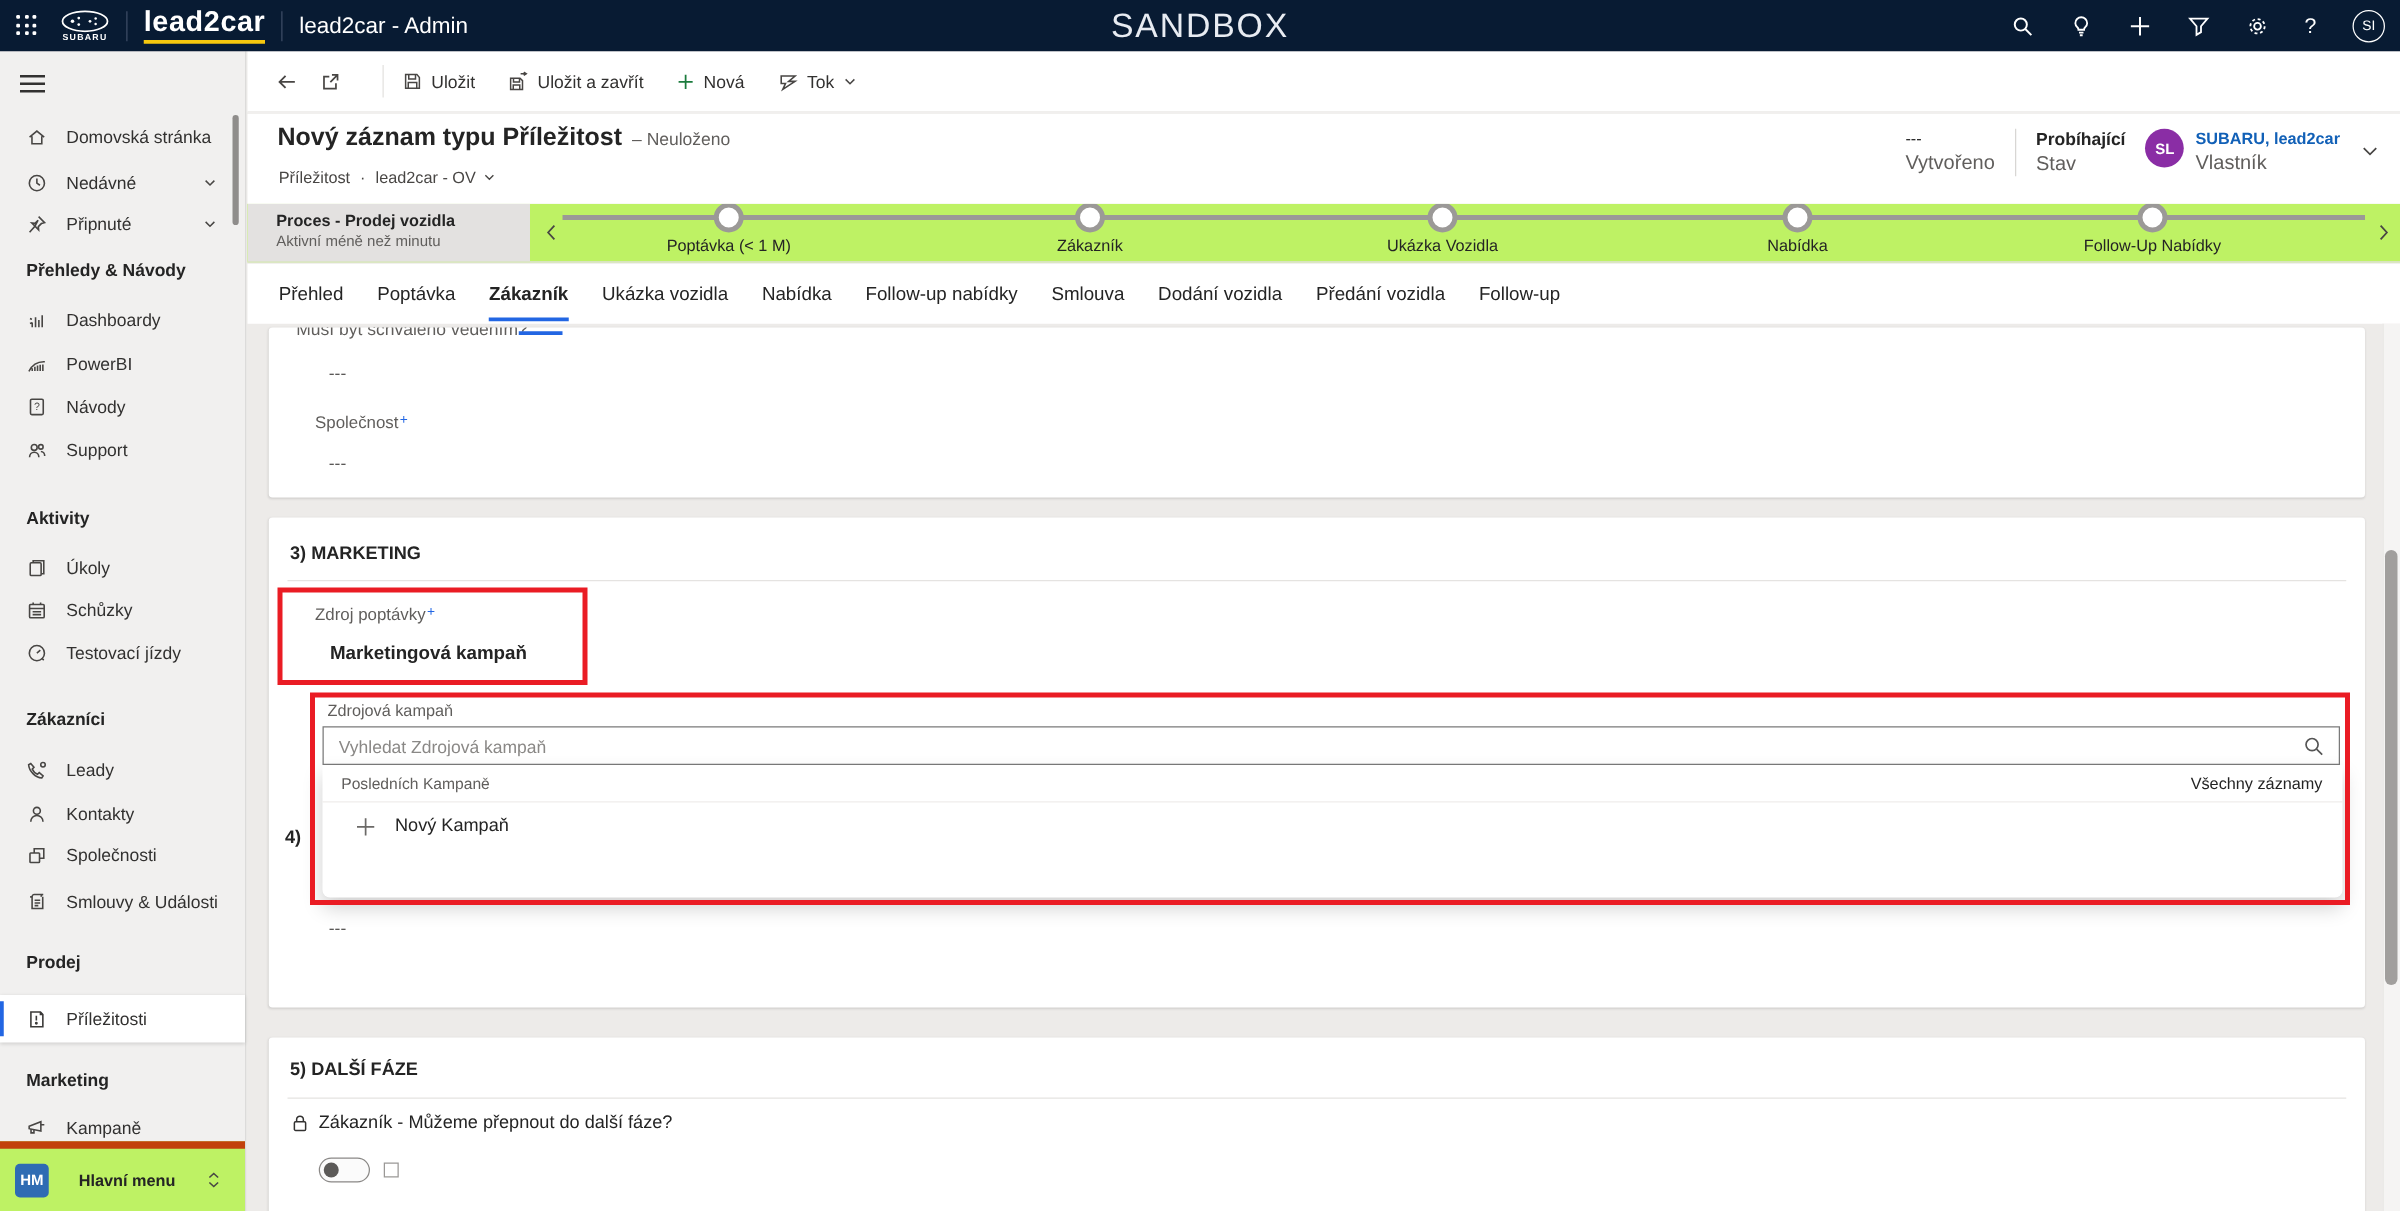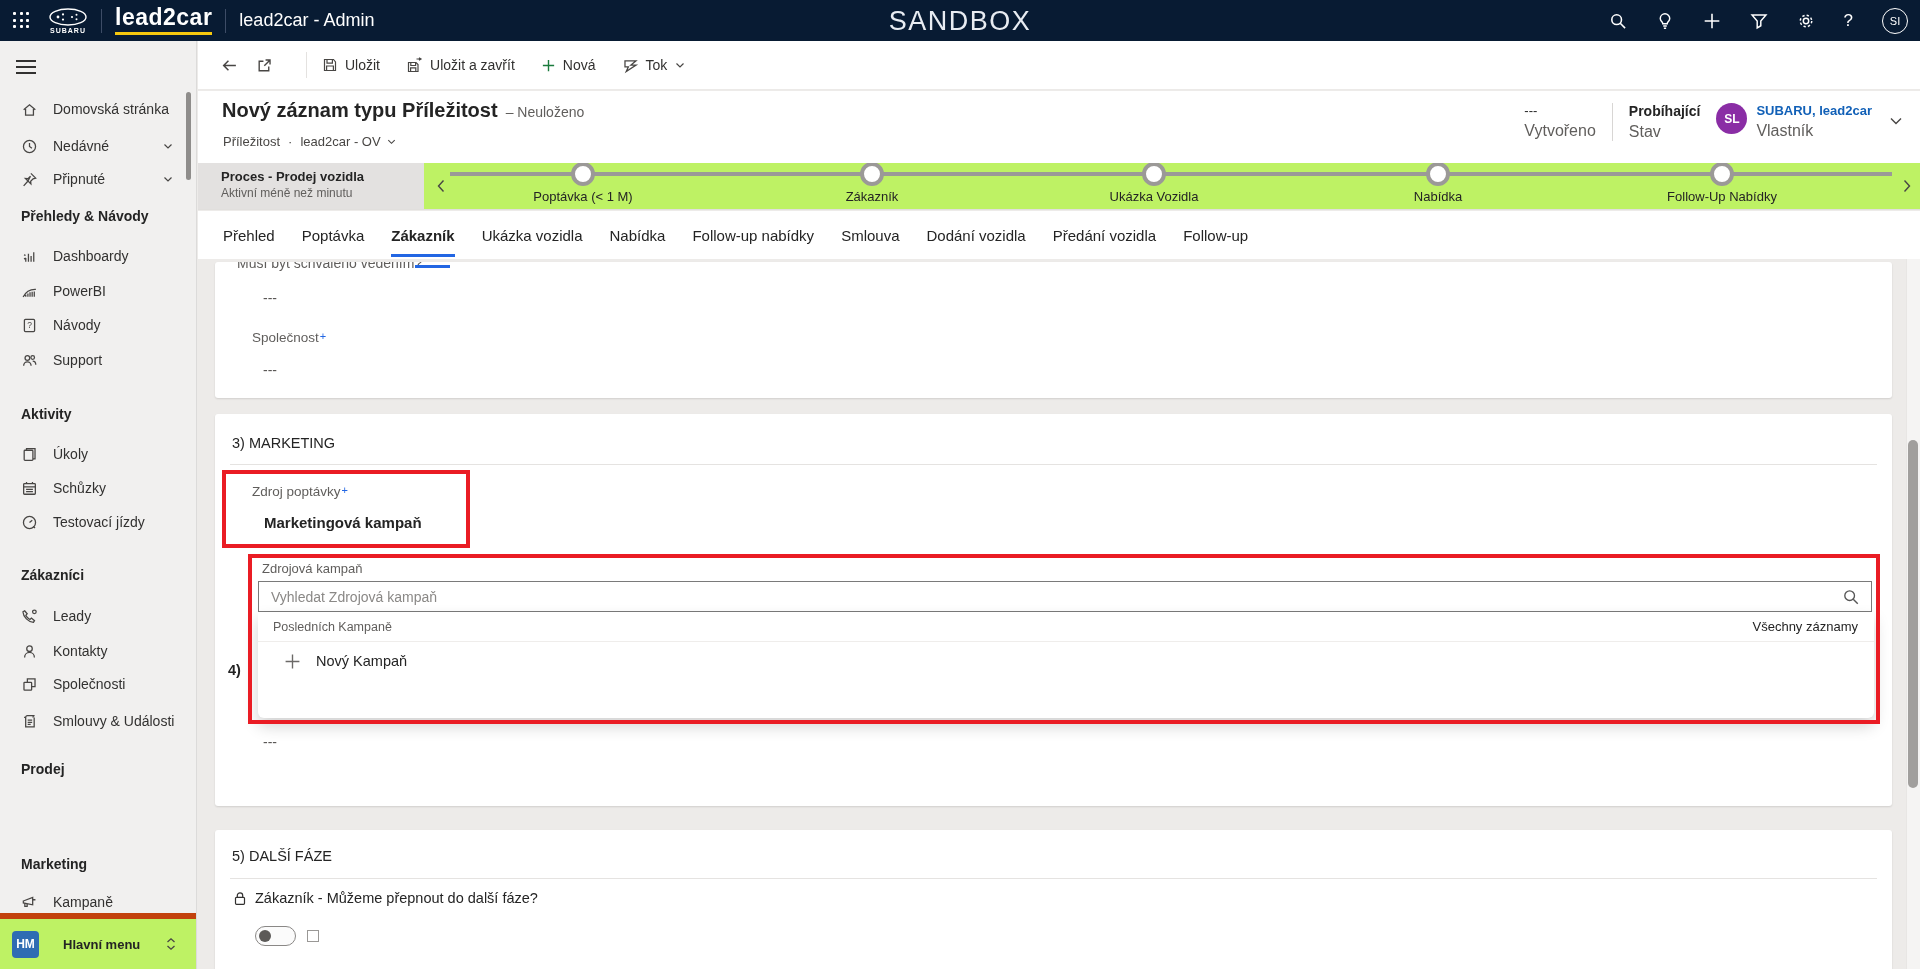--- a/index.html
+++ b/index.html
@@ -77,21 +77,21 @@
   .tabbar { position:absolute; left:198px; top:211px; right:0; height:48px; background:#fff; display:flex; align-items:center; padding-left:25px; gap:27px; font-size:15px; color:#242424; z-index:7; }
   .tab { cursor:pointer; position:relative; white-space:nowrap; }
   .tab.active { font-weight:bold; }
   .tab.active::after { content:""; position:absolute; left:0; right:0; bottom:-13px; height:3px; background:#2266e3; }
 
   
   .card { position:absolute; left:215px; width:1677px; background:#fff; border-radius:3px; box-shadow:0 1px 2px rgba(0,0,0,.12); }
   .card1 { top:262px; height:136px; overflow:hidden; }
   .card2 { top:414px; height:392px; }
   .card3 { top:830px; height:160px; }
-  .sec-head { position:absolute; left:17px; font-size:14.5px; font-weight:normal; color:#242424; }
+  .sec-head { position:absolute; left:17px; font-size:14.5px; font-weight:bold; color:#242424; }
   .sec-div { position:absolute; left:15px; right:15px; height:1px; background:#e5e3e1; }
   .flabel2 { position:absolute; font-size:13.5px; color:#605e5c; white-space:nowrap; }
   .fmarker { color:#2266e3; font-size:11px; vertical-align:top; margin-left:1px; }
   .fvalue { position:absolute; font-size:14px; color:#5a5856; }
   .cut-label { position:absolute; left:22px; top:-7px; font-size:14px; color:#605e5c; white-space:nowrap; }
   .focus-line { position:absolute; left:200px; top:3px; width:35px; height:3px; background:#2266e3; }
   .bold-val { position:absolute; font-size:15px; font-weight:bold; color:#242424; }
 
   .redbox { position:absolute; border:4px solid #ea1c24; z-index:6; pointer-events:none; }
   .rb1 { left:7px; top:56px; width:248px; height:78px; }
@@ -286,20 +286,30 @@
       <span>Společnosti</span>
     </div>
     <div class="srow" style="top:663px">
       <svg class="sic" width="17" height="17" viewBox="0 0 16 16" fill="none" stroke="#484644" stroke-width="1.2">
           <path d="M4.4 4.2V13h8V4.2M4.4 4.2c0-1 .7-1.7 1.6-1.7h6.8c-1 0-1.6.7-1.6 1.7M4.4 4.2H2.9M6.3 6.8h4.2M6.3 8.8h4.2M6.3 10.8h2.8"></path>
         </svg>
       <span>Smlouvy &amp; Události</span>
     </div>
 
     <div class="sgroup" style="top:713px">Prodej</div>
+    <div class="srow sel" style="top:755px">
+      <div class="selbar"></div>
+      <svg class="sic" width="17" height="17" viewBox="0 0 16 16" fill="none" stroke="#3b3a39" stroke-width="1.2">
+          <path d="M3.5 2.5h7.2l1.8 1.8v9.2H3.5z"></path>
+          <path d="M10.7 2.5v1.8h1.8"></path>
+          <path d="M7.6 5.2v3.6"></path>
+          <circle cx="7.6" cy="10.9" r=".5" fill="#3b3a39"></circle>
+        </svg>
+      <span>Příležitosti</span>
+    </div>
 
     <div class="sgroup" style="top:808px">Marketing</div>
     <div class="srow" style="top:844px">
       <svg class="sic" width="17" height="17" viewBox="0 0 16 16" fill="none" stroke="#484644" stroke-width="1.2">
           <path d="M2.2 6.6 11 3.2v7L2.2 8.4z"></path>
           <path d="M11 5.4h2.6M3.6 8.6v3h2.2V9.4"></path>
         </svg>
       <span>Kampaně</span>
     </div>
 

